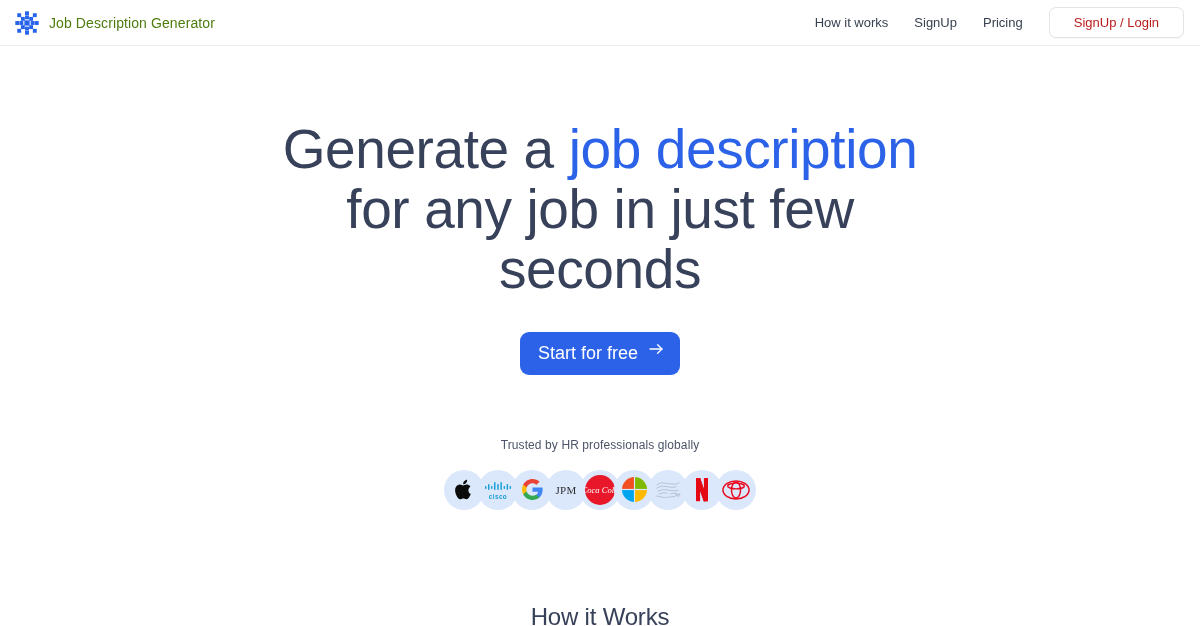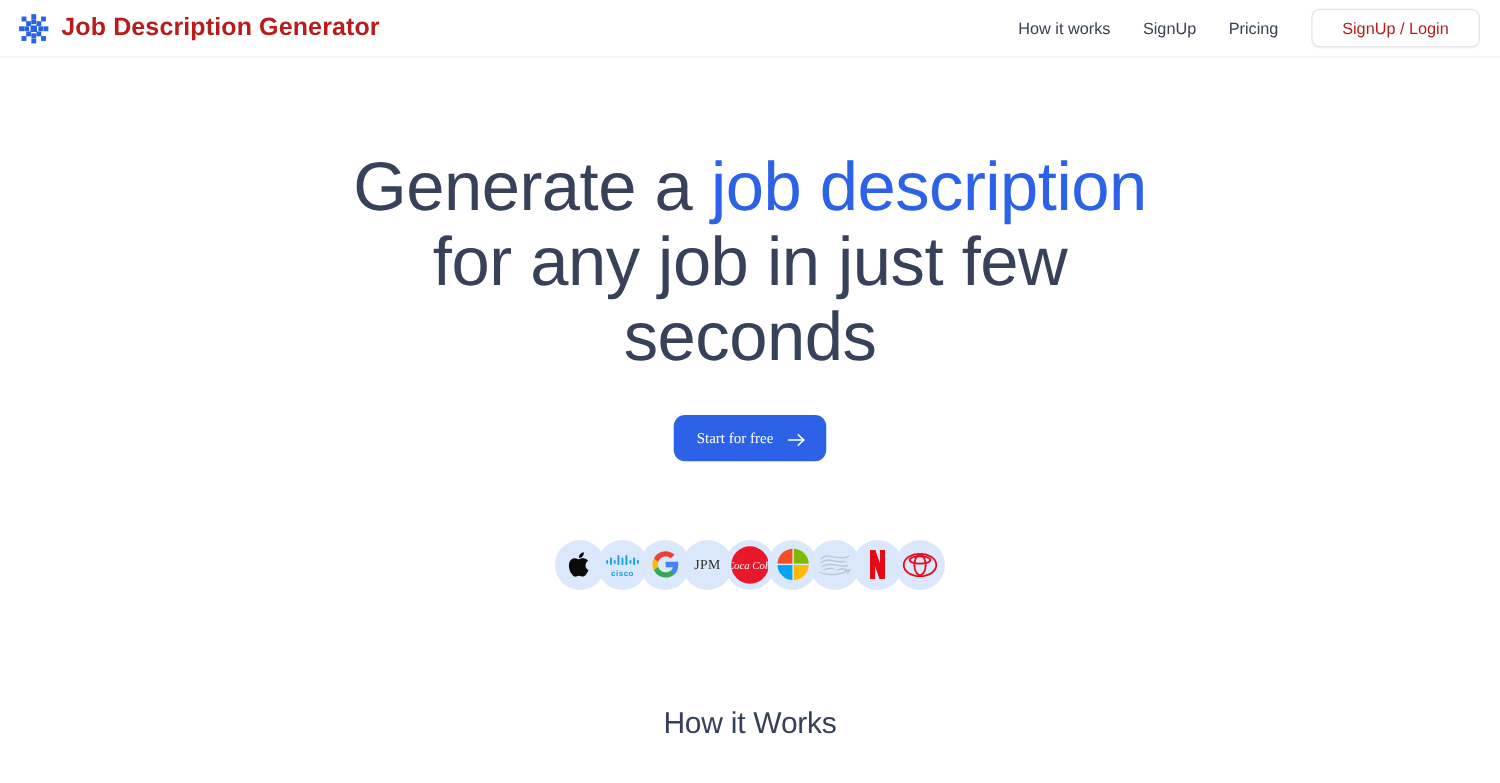--- a/index.html
+++ b/index.html
@@ -37,25 +37,24 @@
   }
 
   .brand-mark {
     width: 26px;
     height: 26px;
     display: block;
     flex: 0 0 auto;
   }
 
   .brand-name {
-    font-size: 20px;
-    color: #b91c1c;
+    font-size: 14px;
+    color: #4d7c0f;
     letter-spacing: .1px;
     white-space: nowrap;
-    font-weight: bold;
   }
 
   .site-nav {
     display: flex;
     align-items: center;
     gap: 26px;
   }
 
   .nav-link {
     font-size: 13px;
@@ -104,28 +103,28 @@
   }
 
   .hero-cta-row {
     margin-top: 32px;
     display: flex;
     justify-content: center;
   }
 
   .cta-button {
     display: inline-flex;
-    align-items: flex-end;
+    align-items: flex-start;
     gap: 11px;
     background: #2b62e8;
     color: #ffffff;
     border: none;
     border-radius: 9px;
-    font-size: 12px;
-    font-family: Liberation Serif, serif;
+    font-size: 18px;
+    font-family: Liberation Sans, sans-serif;
     padding: 11px 16px 11px 18px;
     cursor: pointer;
   }
 
   .cta-arrow { display: block; }
 
   
   .trusted {
     margin-top: 63px;
     text-align: center;
@@ -237,20 +236,21 @@
             <path d="M8.6 1.8 L13 6 L8.6 10.2" stroke="#ffffff" stroke-width="1.3" stroke-linecap="round" stroke-linejoin="round" fill="none"></path>
           </svg>
         </span>
       </button>
     </div>
 
   </section>
 
   <section class="trusted">
 
+    <div class="trusted-label">Trusted by HR professionals globally</div>
 
     <div class="logo-strip">
 
       <div class="logo-chip">
         <span>
           <svg width="19" height="22" viewBox="0 0 19 22" aria-hidden="true">
             <path fill="#0b0b0b" d="M13.4 11.3c0-2.5 2-3.7 2.1-3.8-1.2-1.7-3-1.9-3.6-2-1.5-.2-3 .9-3.8.9-.8 0-2-.9-3.2-.9-1.7 0-3.2 1-4 2.5-1.7 3-.4 7.4 1.2 9.8.8 1.2 1.8 2.5 3 2.5 1.2 0 1.7-.8 3.1-.8s1.9.8 3.2.7c1.3 0 2.2-1.2 3-2.4.9-1.4 1.3-2.7 1.3-2.8 0 0-2.4-.9-2.3-3.7z"></path>
             <path fill="#0b0b0b" d="M11.1 3.9c.7-.8 1.1-2 1-3.2-1 0-2.2.7-2.9 1.5-.6.7-1.2 1.9-1 3.1 1.1.1 2.2-.6 2.9-1.4z"></path>
           </svg>
         </span>

